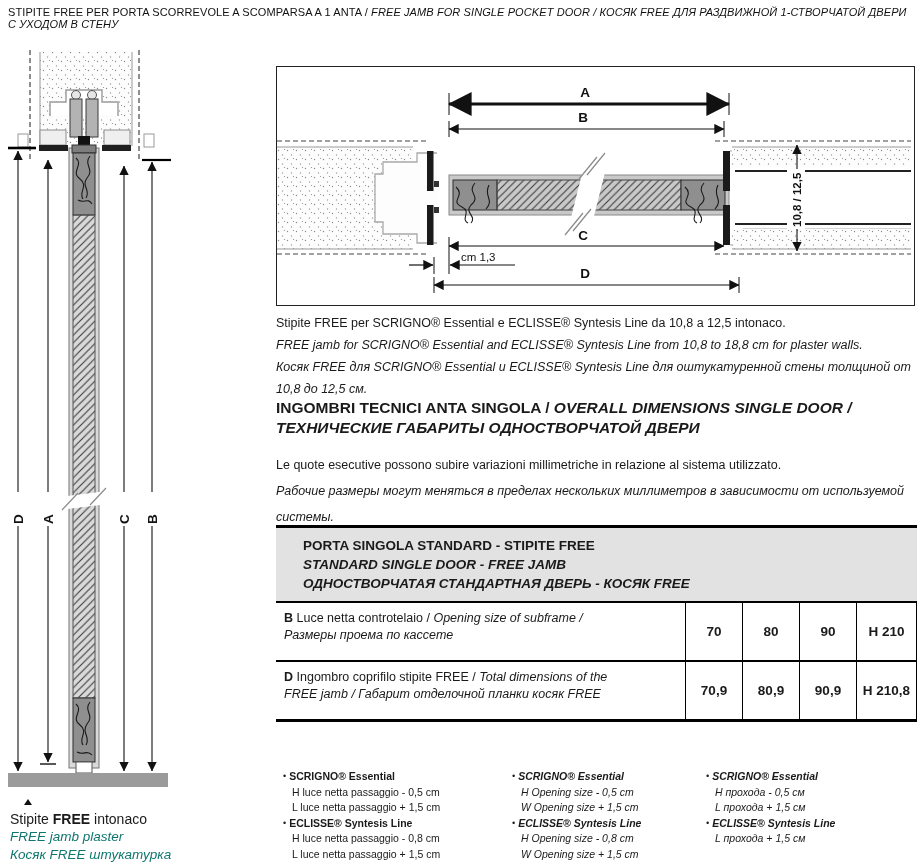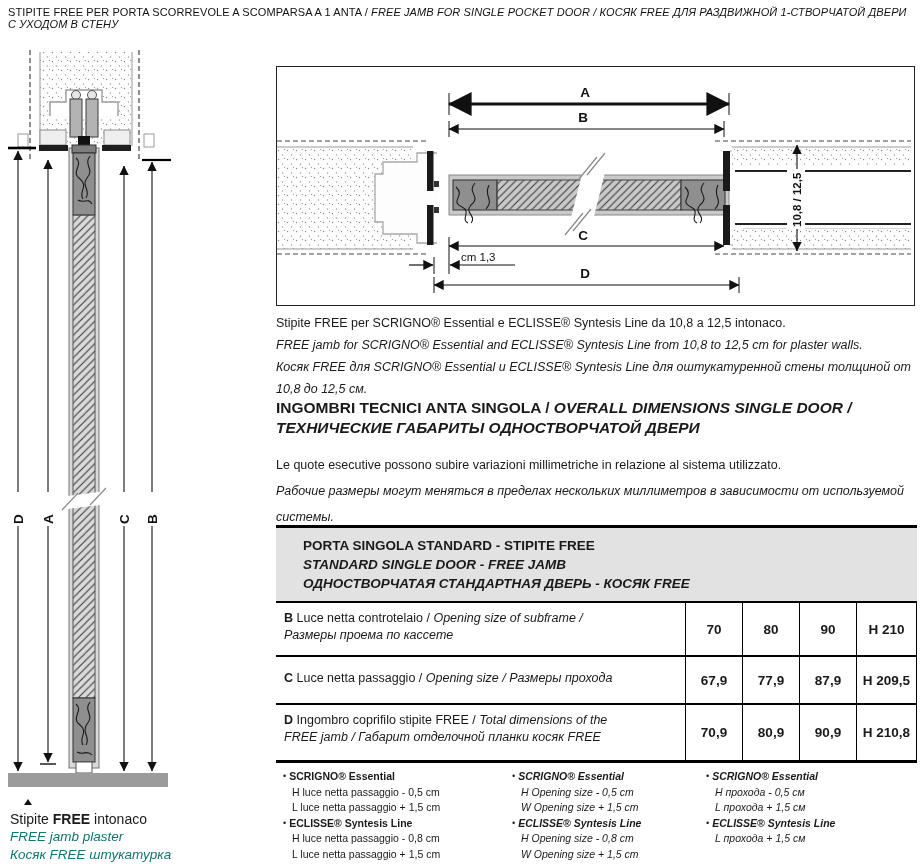--- a/index.html
+++ b/index.html
@@ -18,21 +18,21 @@
   
   .sect{left:276px;top:398px;width:644px;font-size:15.5px;font-weight:bold;line-height:20px;}
   .notes{left:276px;top:452px;width:644px;font-size:12.5px;line-height:26px;}
   
   .tbl{left:276px;top:525px;width:641px;}
   .band{background:#e2e2e2;border-top:3px solid #000;border-bottom:2px solid #000;
         padding:8px 0 8px 27px;font-size:13.5px;font-weight:bold;line-height:19px;}
   .trow{display:flex;align-items:stretch;}
   .trow + .trow{border-top:2px solid #000;}
   .rows{border-bottom:3px solid #000;}
-  .lbl{flex:1;padding:7px 6px 10px 8px;font-size:12.5px;line-height:17px;}
+  .lbl{flex:1;padding:7px 6px 16px 8px;font-size:12.5px;line-height:17px;}
   .v{width:56px;border-left:1.5px solid #000;display:flex;align-items:center;justify-content:center;
      font-size:13.5px;font-weight:bold;}
   .v:last-child{width:59px;border-right:1.5px solid #000;}
   .rB{min-height:52px;} .rC{min-height:46px;} .rD{min-height:55px;}
   
   .fn{font-size:10.5px;line-height:15.5px;width:226px;}
   .fn .sub{padding-left:9px;}
   .fn .brand{font-weight:bold;}
   .bullet{font-size:9px;vertical-align:1px;margin-right:3px;}
   
@@ -207,21 +207,21 @@
 
   <line x1="157" y1="210" x2="157" y2="226" stroke="#111"></line>
       <line x1="462" y1="210" x2="462" y2="226" stroke="#111"></line>
   <line x1="157" y1="218" x2="462" y2="218" stroke="#111" stroke-width="1.2" marker-start="url(#arr)" marker-end="url(#arr)"></line>
   <text x="308" y="211" font-size="13.5" font-weight="bold" fill="#111" text-anchor="middle">D</text>
 </svg>
 </div>
 
 <div class="abs cap">
   <div>Stipite FREE per SCRIGNO® Essential e ECLISSE® Syntesis Line da 10,8 a 12,5 intonaco.</div>
-  <div class="it">FREE jamb for SCRIGNO® Essential and ECLISSE® Syntesis Line from 10,8 to 12,5 cm for plaster walls.</div>
+  <div class="it">FREE jamb for SCRIGNO® Essential and ECLISSE® Syntesis Line from 10,8 to 18,8 cm for plaster walls.</div>
   <div class="it">Косяк FREE для SCRIGNO® Essential и ECLISSE® Syntesis Line для оштукатуренной стены толщиной от 10,8 до 12,5 см.</div>
 </div>
 
 <div class="abs sect">
   <div><span>INGOMBRI TECNICI ANTA SINGOLA / </span><span class="it">OVERALL DIMENSIONS SINGLE DOOR /</span></div>
   <div class="it">ТЕХНИЧЕСКИЕ ГАБАРИТЫ ОДНОСТВОРЧАТОЙ ДВЕРИ</div>
 </div>
 
 <div class="abs notes">
   <div>Le quote esecutive possono subire variazioni millimetriche in relazione al sistema utilizzato.</div>
@@ -238,29 +238,20 @@
     <div class="trow rB">
       <div class="lbl">
         <div><span class="b">B</span><span> Luce netta controtelaio / </span><span class="it">Opening size of subframe /</span></div>
         <div class="it">Размеры проема по кассете</div>
       </div>
       <div class="v">70</div>
       <div class="v">80</div>
       <div class="v">90</div>
       <div class="v">H 210</div>
     </div>
-    <div class="trow rC">
-      <div class="lbl" style="display:flex;align-items:center">
-        <div><span class="b">C</span><span> Luce netta passaggio / </span><span class="it">Opening size / Размеры прохода</span></div>
-      </div>
-      <div class="v">67,9</div>
-      <div class="v">77,9</div>
-      <div class="v">87,9</div>
-      <div class="v">H 209,5</div>
-    </div>
     <div class="trow rD">
       <div class="lbl">
         <div><span class="b">D</span><span> Ingombro coprifilo stipite FREE / </span><span class="it">Total dimensions of the</span></div>
         <div class="it">FREE jamb / Габарит отделочной планки косяк FREE</div>
       </div>
       <div class="v">70,9</div>
       <div class="v">80,9</div>
       <div class="v">90,9</div>
       <div class="v">H 210,8</div>
     </div>

